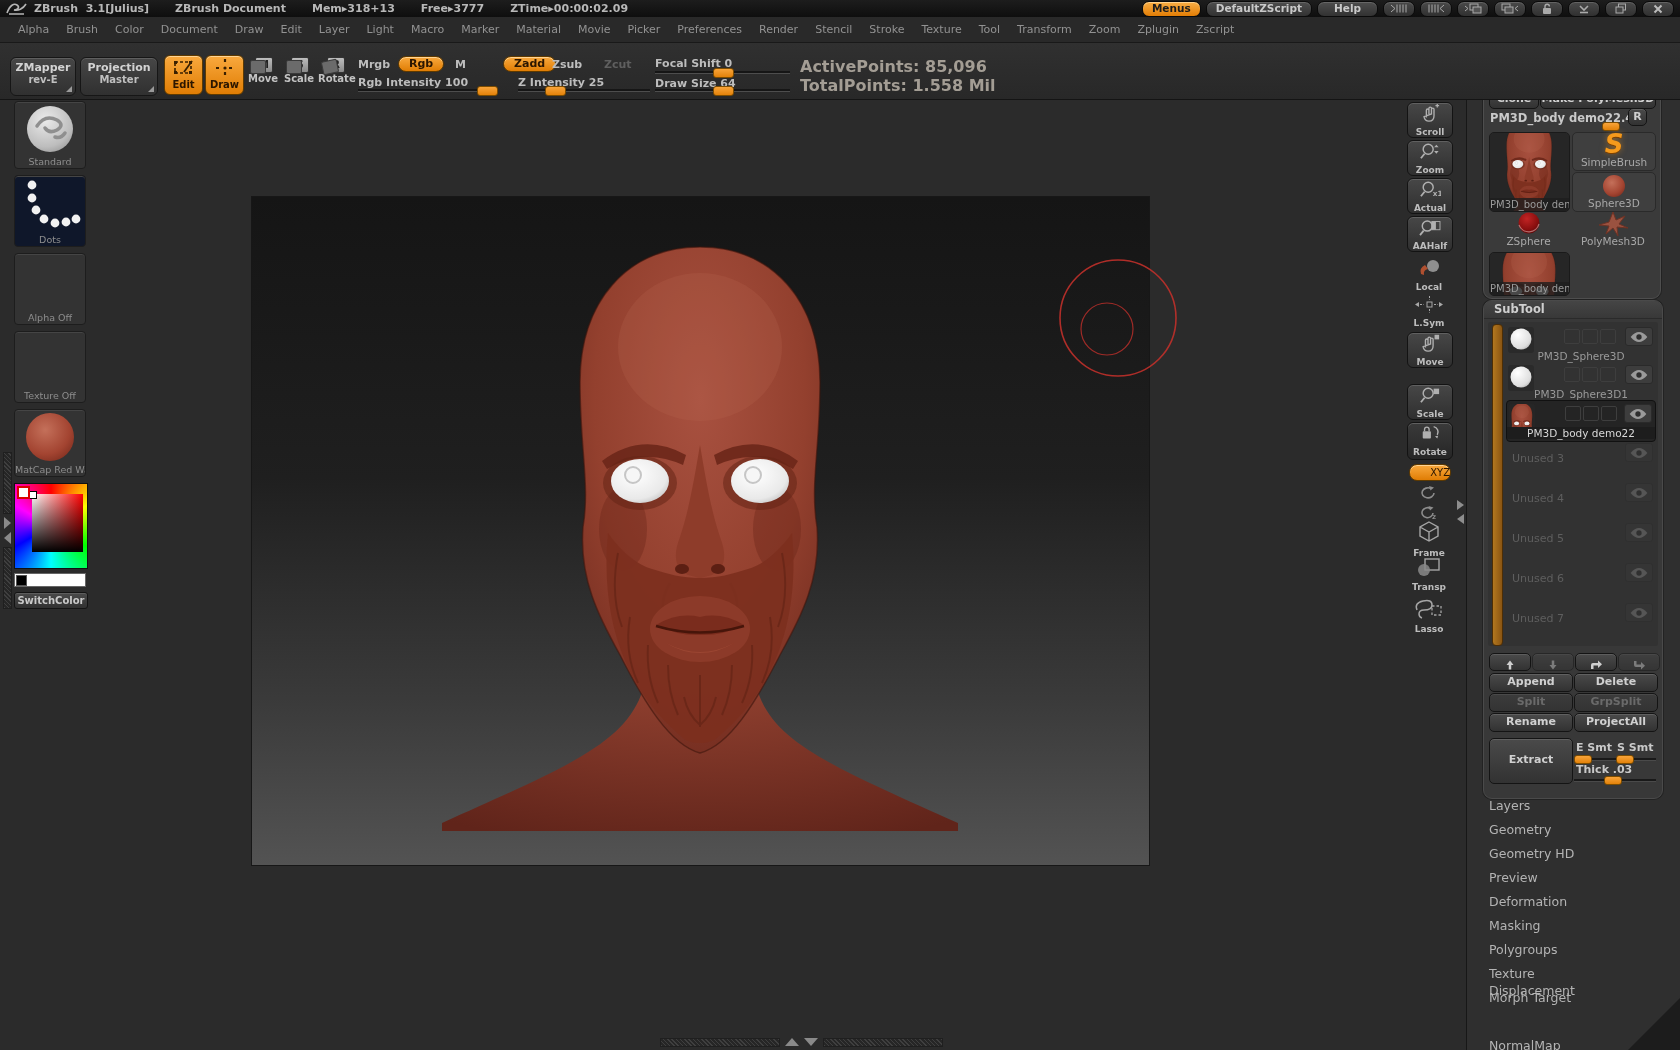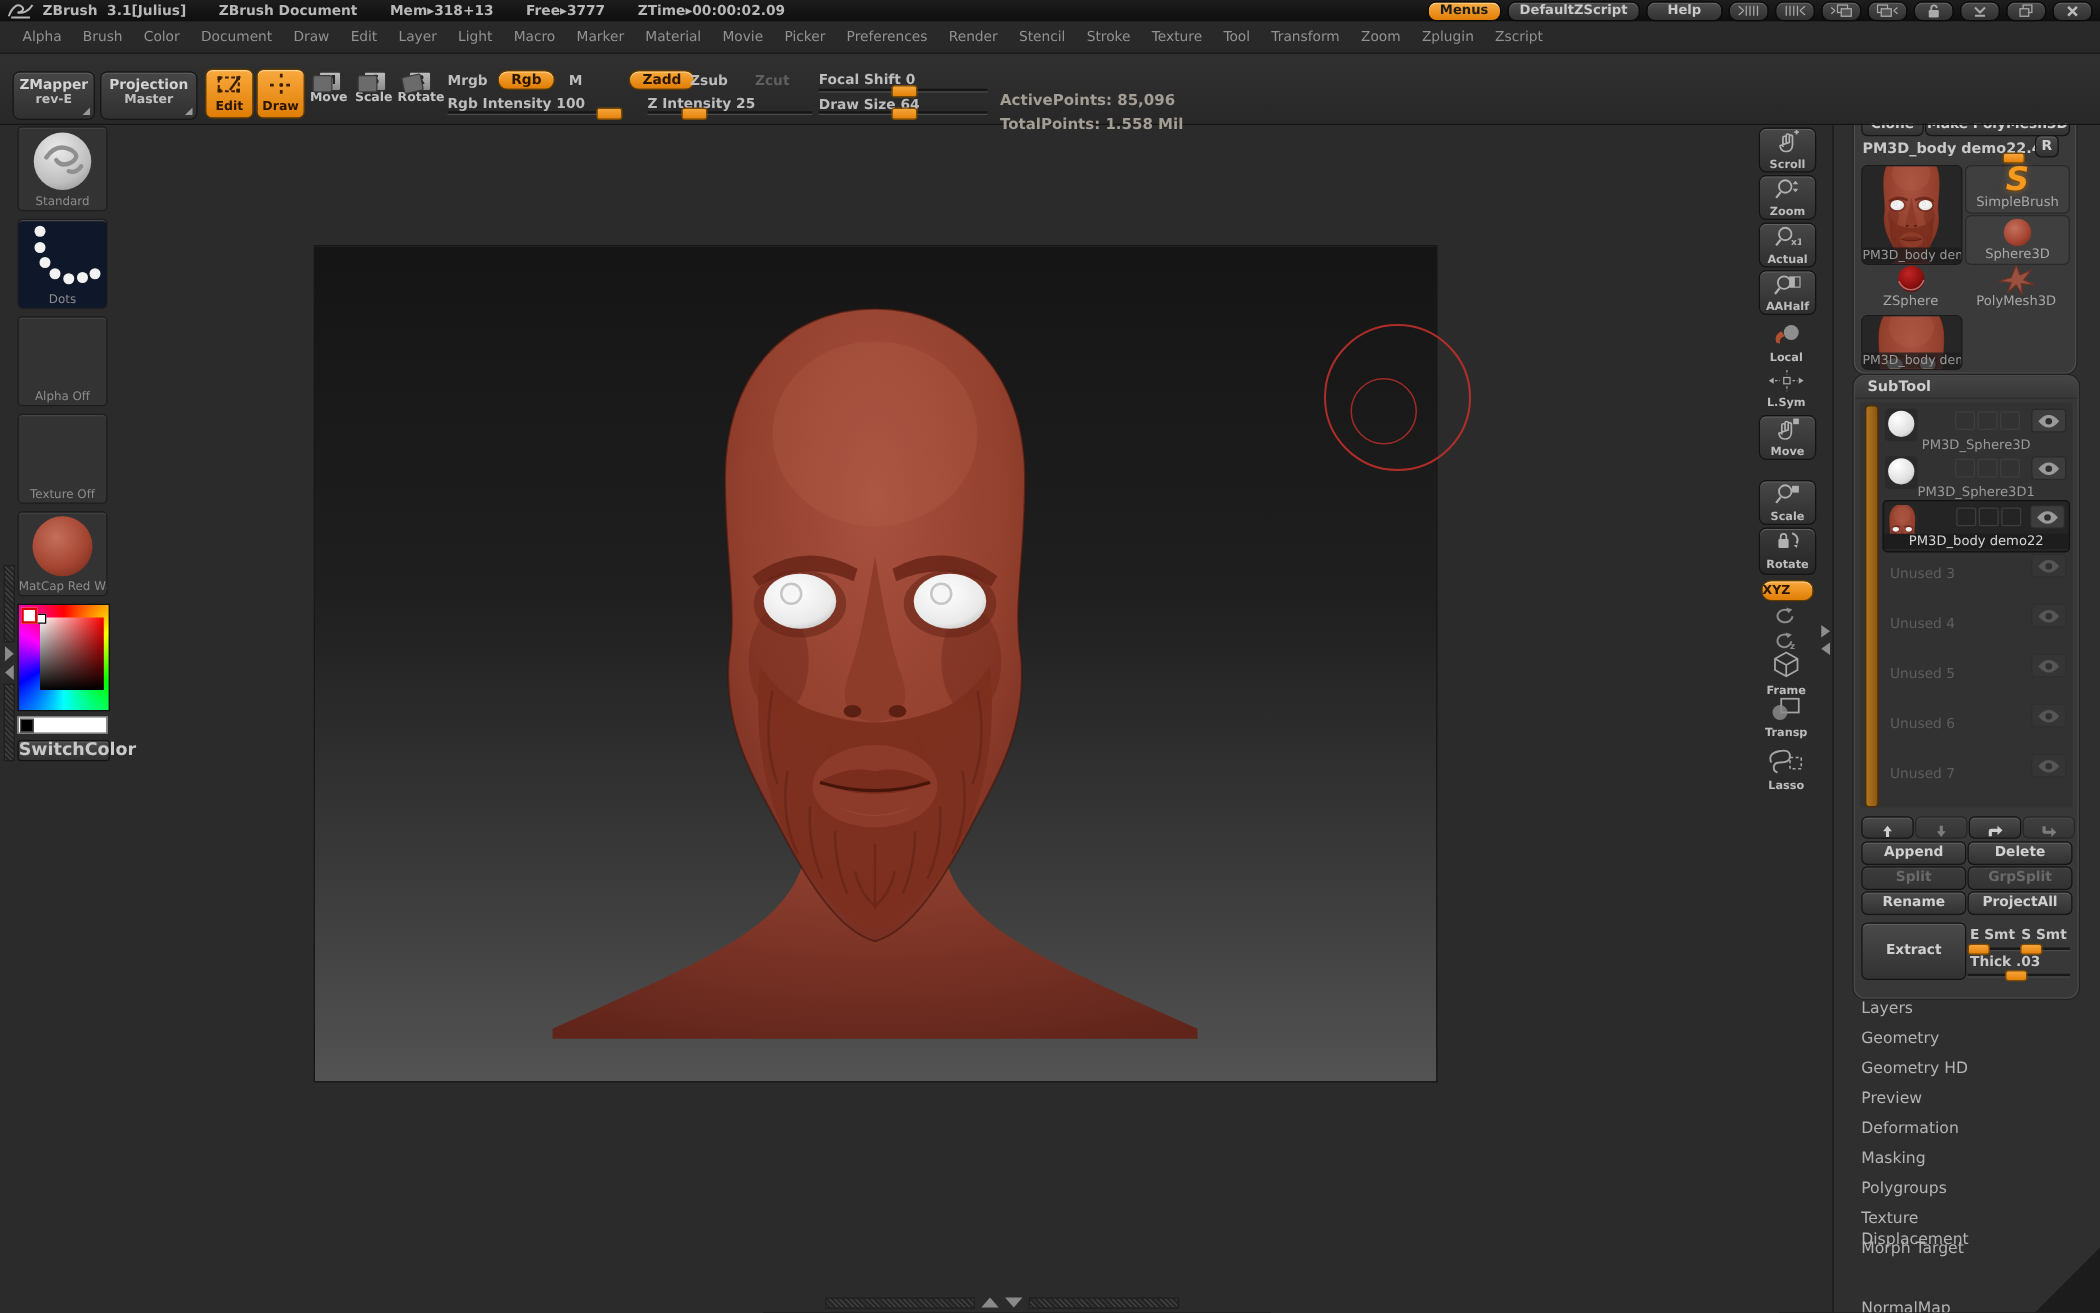--- a/index.html
+++ b/index.html
@@ -42,51 +42,51 @@
   .lbl{position:absolute;font-size:11px;font-weight:bold;color:#bdbdbd;white-space:nowrap;}
   .lbl.dim{color:#5f5f5f;}
   .track{position:absolute;height:2px;background:#161616;box-shadow:0 1px 0 #4d4d4d;}
   .knob{position:absolute;top:-3px;width:19px;height:8px;border-radius:3px;
     background:linear-gradient(#f8a43a,#e3820a);border:1px solid #7c4c00;}
   .badge{width:16px;height:14px;border-radius:2px;background:linear-gradient(#bdbdbd,#8a8a8a);
     border:1px solid #333;color:#222;font-size:10px;font-weight:bold;line-height:14px;text-align:center;margin:0 auto;}
   .badge-ghost{position:absolute;left:-5px;top:3px;width:14px;height:12px;background:#6b6b6b;
     border:1px solid #3a3a3a;border-radius:2px;}
   .tool3{position:absolute;width:34px;text-align:center;color:#c3c3c3;font-size:10px;font-weight:bold;}
-  .stats{position:absolute;font-size:12px;font-weight:bold;color:#a39d94;white-space:nowrap;margin-top:16px;}
+  .stats{position:absolute;font-size:16px;font-weight:bold;color:#a39d94;white-space:nowrap;}
   
   .leftshelf{position:absolute;left:14px;top:101px;width:76px;z-index:20;}
   .cell{position:relative;width:70px;border-radius:4px;background:#333;border:1px solid #1d1d1d;
     box-shadow:inset 0 1px 0 #454545;margin-bottom:6px;}
   .cell .clabel{position:absolute;left:0;right:0;bottom:1px;text-align:center;
     font-size:9.5px;color:#8d8d8d;white-space:nowrap;overflow:hidden;}
   .picker{position:relative;width:72px;height:84px;border:1px solid #111;
     background:conic-gradient(from 0deg at 50% 50%, #f00,#ff0,#0f0,#0ff,#00f,#f0f,#f00);}
   .sv{position:absolute;left:17px;top:10px;width:51px;height:58px;
     background:linear-gradient(to bottom, rgba(0,0,0,0), #000), linear-gradient(to right,#fff,#f00);}
   .selA{position:absolute;left:2px;top:2px;width:9px;height:9px;background:#fff;border:2px solid #d00;}
   .selB{position:absolute;left:-3px;top:-3px;width:6px;height:6px;background:#fff;border:1px solid #000;}
   .swatchbar{position:relative;width:70px;height:12px;background:#fff;border:1px solid #666;margin-bottom:5px;}
   .swatchbar .second{position:absolute;left:1px;top:1px;width:9px;height:9px;background:#000;border:1px solid #555;}
   .switchbtn{width:72px;height:15px;border-radius:3px;background:linear-gradient(#4a4a4a,#313131);
     border:1px solid #141414;box-shadow:inset 0 1px 0 #5d5d5d;color:#c9c9c9;
-    font-size:14px;font-weight:bold;text-align:center;line-height:15px;}
+    font-size:10px;font-weight:bold;text-align:center;line-height:15px;}
   
   .canvas{position:absolute;left:252px;top:197px;width:897px;height:668px;
     box-shadow:0 0 0 1px #171717;z-index:5;}
   .cursor{position:absolute;left:1048px;top:248px;z-index:12;pointer-events:none;}
   
   .rshelf{position:absolute;left:1404px;top:100px;width:52px;z-index:20;font-weight:bold;}
   .rsf{position:absolute;left:3px;width:44px;border-radius:6px;background:linear-gradient(#474747,#2f2f2f);
     border:1px solid #131313;box-shadow:inset 0 1px 0 #606060;text-align:center;}
   .rsf .rl, .rsp .rl{font-size:9px;color:#bdbdbd;line-height:10px;padding-bottom:1px;}
   .rsp{position:absolute;left:3px;width:44px;text-align:center;}
   .xyzbtn{position:absolute;left:5px;width:40px;height:15px;border-radius:8px;
     background:linear-gradient(#f9a93e,#e07d04);border:1px solid #5f3a00;color:#2b1600;
-    font-size:10px;font-weight:bold;text-align:left;line-height:15px;box-shadow:inset 0 1px 0 #ffd493;}
+    font-size:10px;font-weight:normal;text-align:right;line-height:15px;box-shadow:inset 0 1px 0 #ffd493;}
   
   .tray{position:absolute;left:1466px;top:17px;width:214px;height:1033px;background:#2f2f2f;
     border-left:1px solid #171717;z-index:25;}
   .tray-h{position:absolute;left:0;top:5px;width:214px;height:20px;display:flex;align-items:center;}
   .tray-title{font-size:14px;color:#d5d5d5;margin-left:24px;}
   .gbox{position:absolute;left:16px;width:176px;border-radius:9px;background:#3a3a3a;
     border:1px solid #4e4e4e;box-shadow:0 0 0 1px #222;}
   .pbtn{position:absolute;height:17px;border-radius:5px;background:linear-gradient(#4a4a4a,#323232);
     border:1px solid #141414;box-shadow:inset 0 1px 0 #606060;color:#d0d0d0;
     font-size:11px;font-weight:bold;text-align:center;line-height:16px;}

